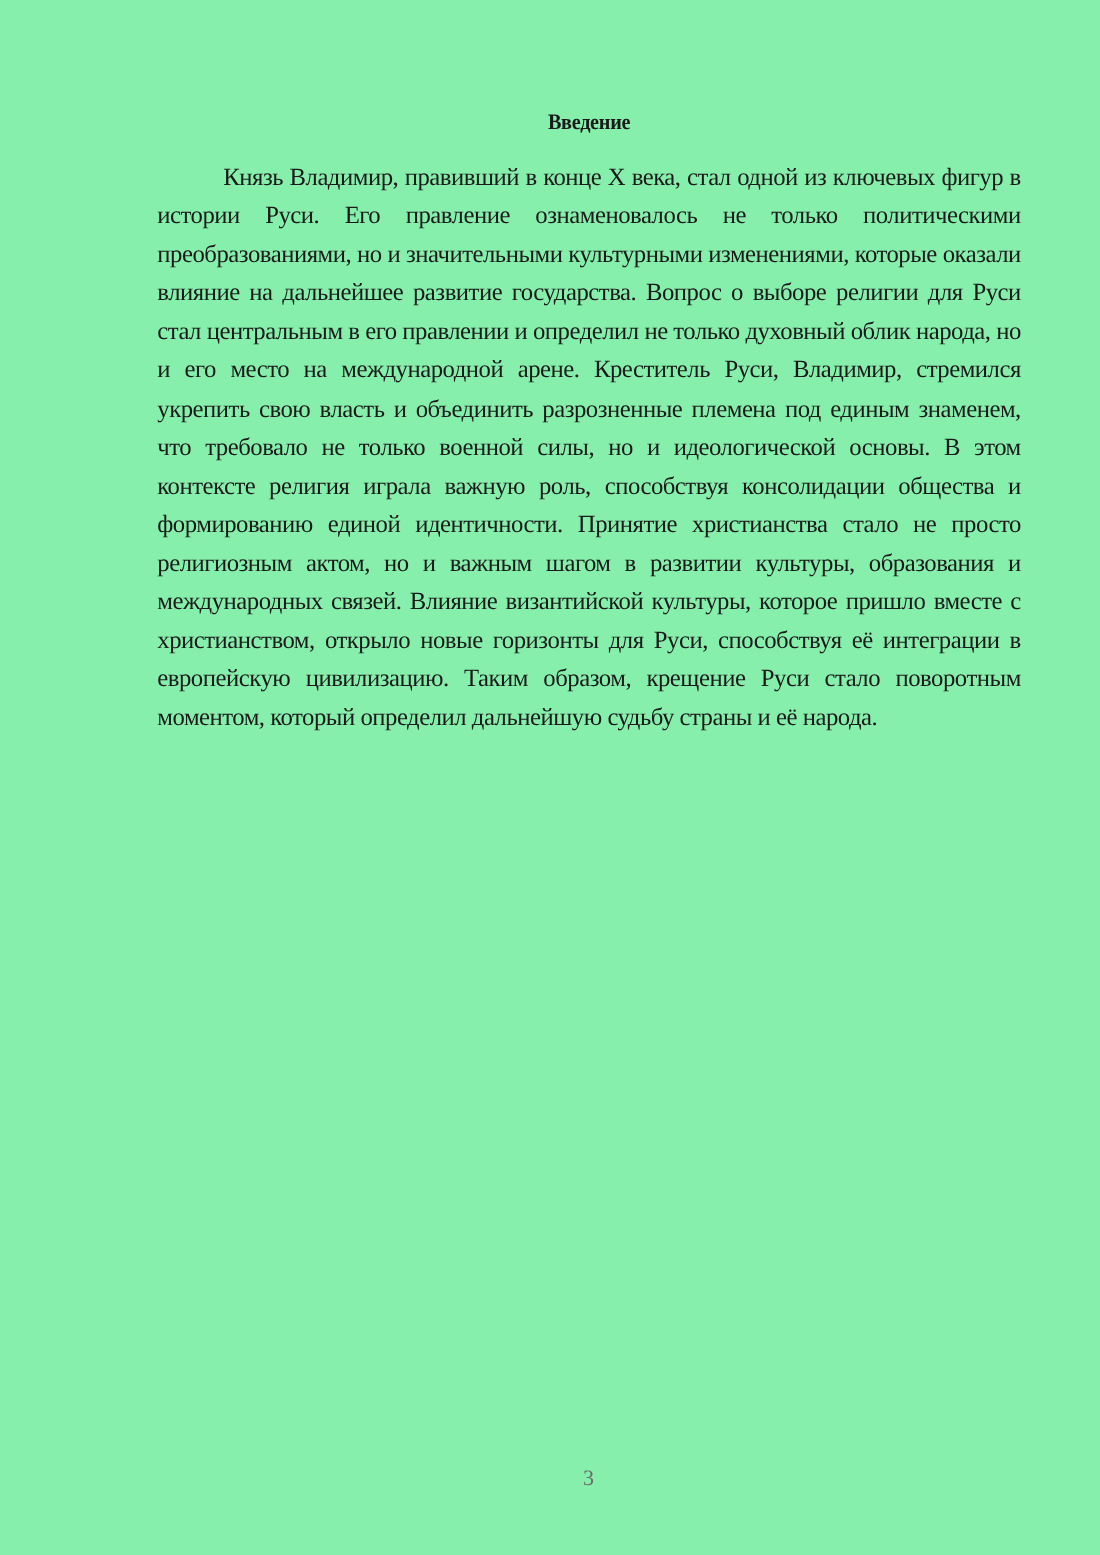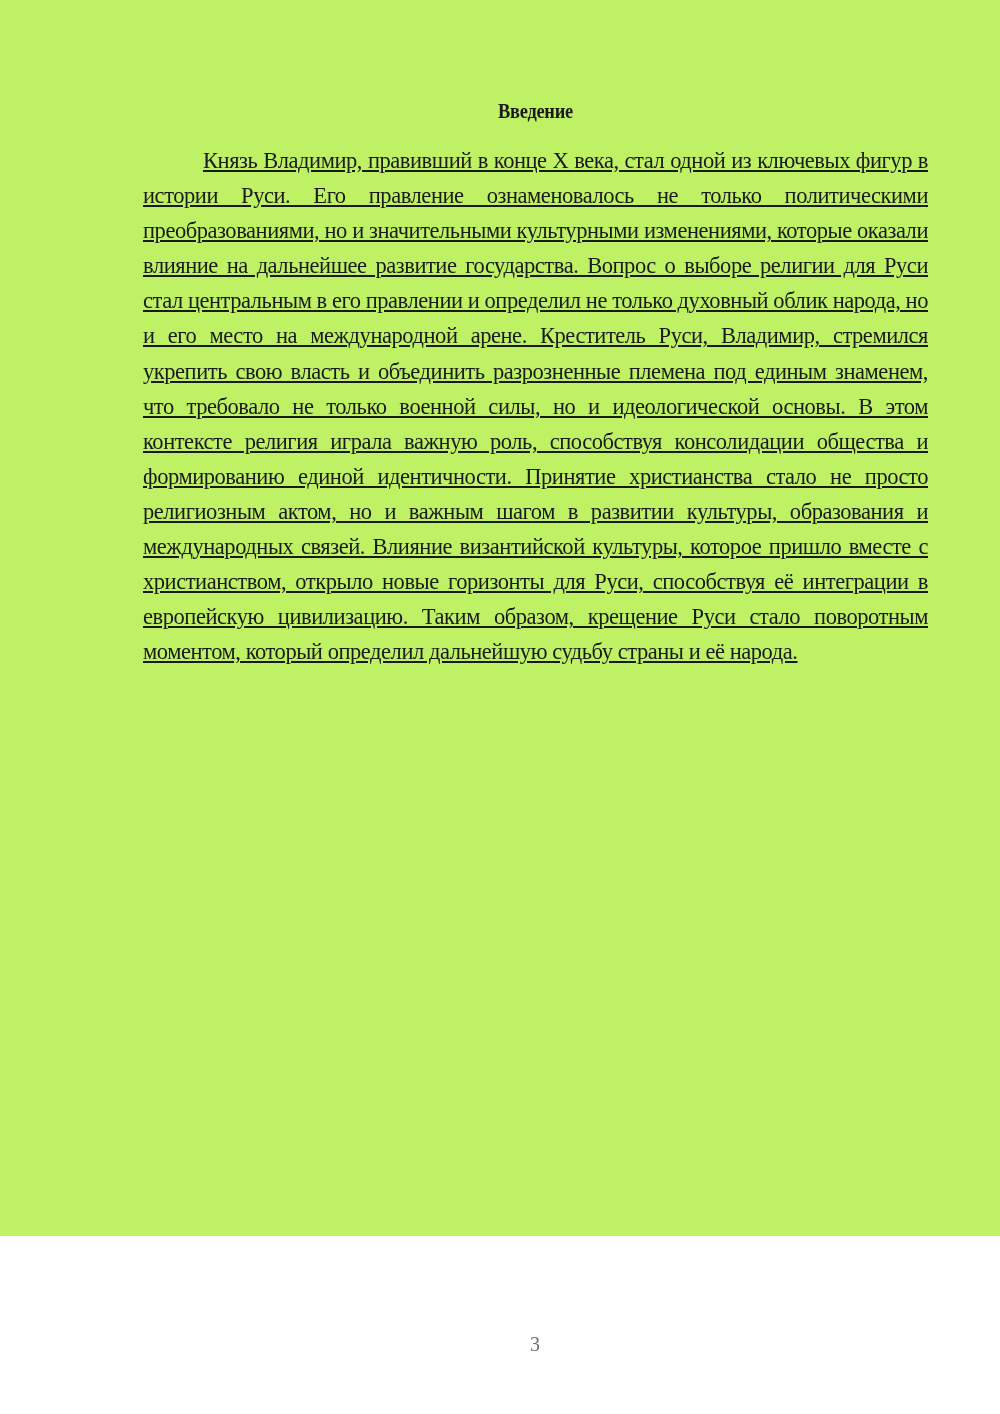--- a/index.html
+++ b/index.html
@@ -12,22 +12,22 @@
       height: 1414px;
       position: relative;
       overflow: hidden;
       font-family: "Liberation Serif", "DejaVu Serif", serif;
       color: #1a1a1a;
     }
     .page {
       position: absolute;
       left: 0; top: 0;
       width: 1000px;
-      height: 1236px;
-      background: #bef264;
+      height: 1414px;
+      background: #86efac;
     }
     .heading {
       position: absolute;
       left: 143px;
       width: 785px;
       top: 97px;
       text-align: center;
       font-weight: bold;
       font-size: 20px;
       line-height: 28px;
@@ -40,21 +40,20 @@
       left: 143px;
       top: 143px;
       width: 785px;
       font-size: 22.5px;
       line-height: 35.1px;
       text-align: justify;
       text-indent: 60px;
       margin: 0;
       letter-spacing: -0.45px;
       word-spacing: 0px;
-      text-decoration: underline;
     }
     .page-number {
       position: absolute;
       left: 500px;
       width: 70px;
       top: 1333px;
       text-align: center;
       font-size: 20px;
       color: #6b6b6b;
       font-family: "Liberation Serif", serif;

